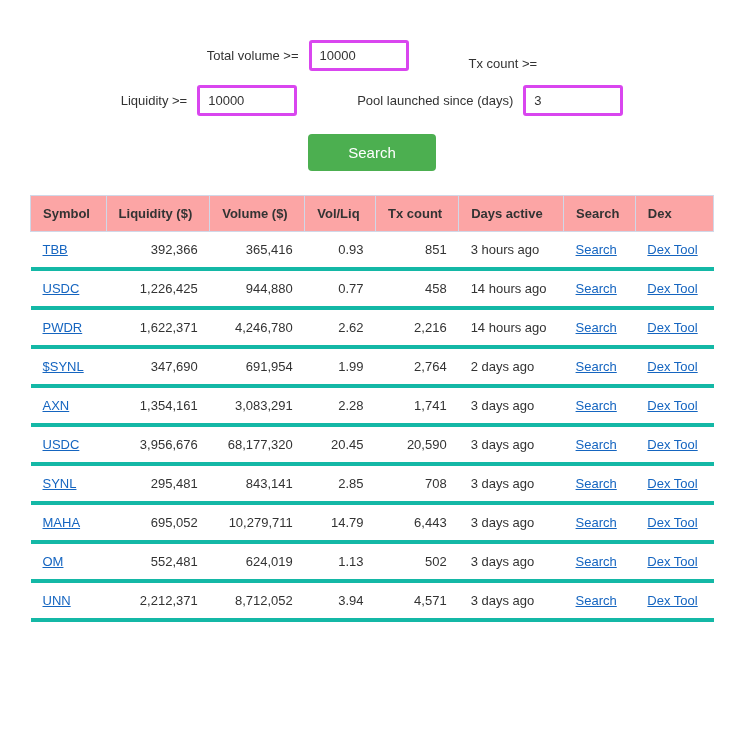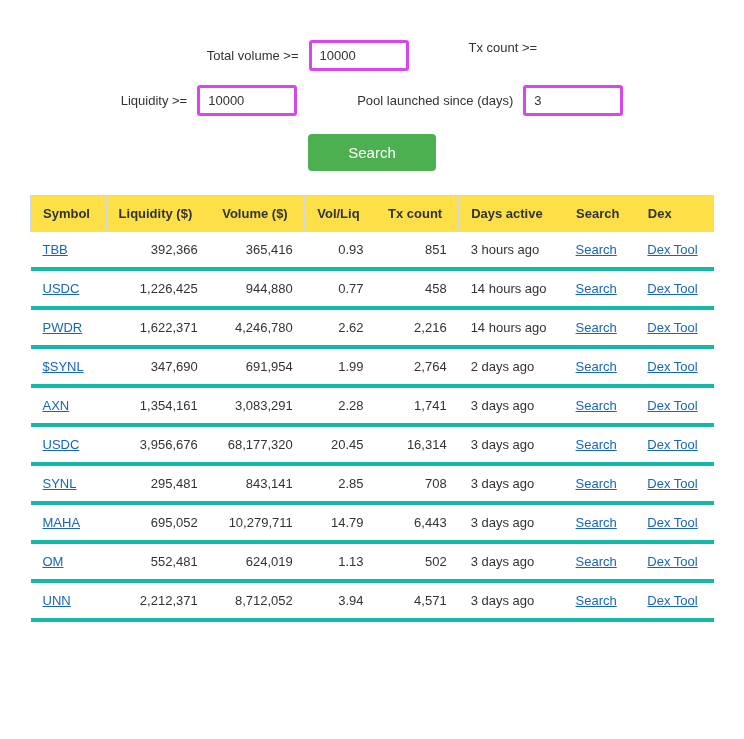--- a/index.html
+++ b/index.html
@@ -13,21 +13,21 @@
     .filters {
       display: flex;
       flex-direction: column;
       align-items: center;
       gap: 14px;
       margin-bottom: 24px;
     }
     .filter-row {
       display: flex;
       gap: 60px;
-      align-items: flex-start;
+      align-items: flex-end;
     }
     .filter-group {
       display: flex;
       align-items: center;
       gap: 10px;
     }
     .filter-group label {
       font-size: 13px;
       color: #333;
       white-space: nowrap;
@@ -53,21 +53,21 @@
     .table-container {
       width: 100%;
       overflow-x: auto;
     }
     table {
       width: 100%;
       border-collapse: collapse;
       font-size: 13px;
     }
     thead tr {
-      background: #fde047;
+      background: #fca5a5;
     }
     thead th {
       padding: 10px 12px;
       text-align: left;
       font-weight: bold;
       color: #333;
       border: 1px solid #d0d8e8;
       white-space: nowrap;
     }
     tbody tr {
@@ -184,21 +184,21 @@
       <td>1,741</td>
       <td>3 days ago</td>
       <td class="link-cell"><a>Search</a></td>
       <td class="link-cell"><a>Dex Tool</a></td>
     </tr>
         <tr>
       <td><a class="symbol-link">USDC</a></td>
       <td>3,956,676</td>
       <td>68,177,320</td>
       <td>20.45</td>
-      <td>16,314</td>
+      <td>20,590</td>
       <td>3 days ago</td>
       <td class="link-cell"><a>Search</a></td>
       <td class="link-cell"><a>Dex Tool</a></td>
     </tr>
         <tr>
       <td><a class="symbol-link">SYNL</a></td>
       <td>295,481</td>
       <td>843,141</td>
       <td>2.85</td>
       <td>708</td>

